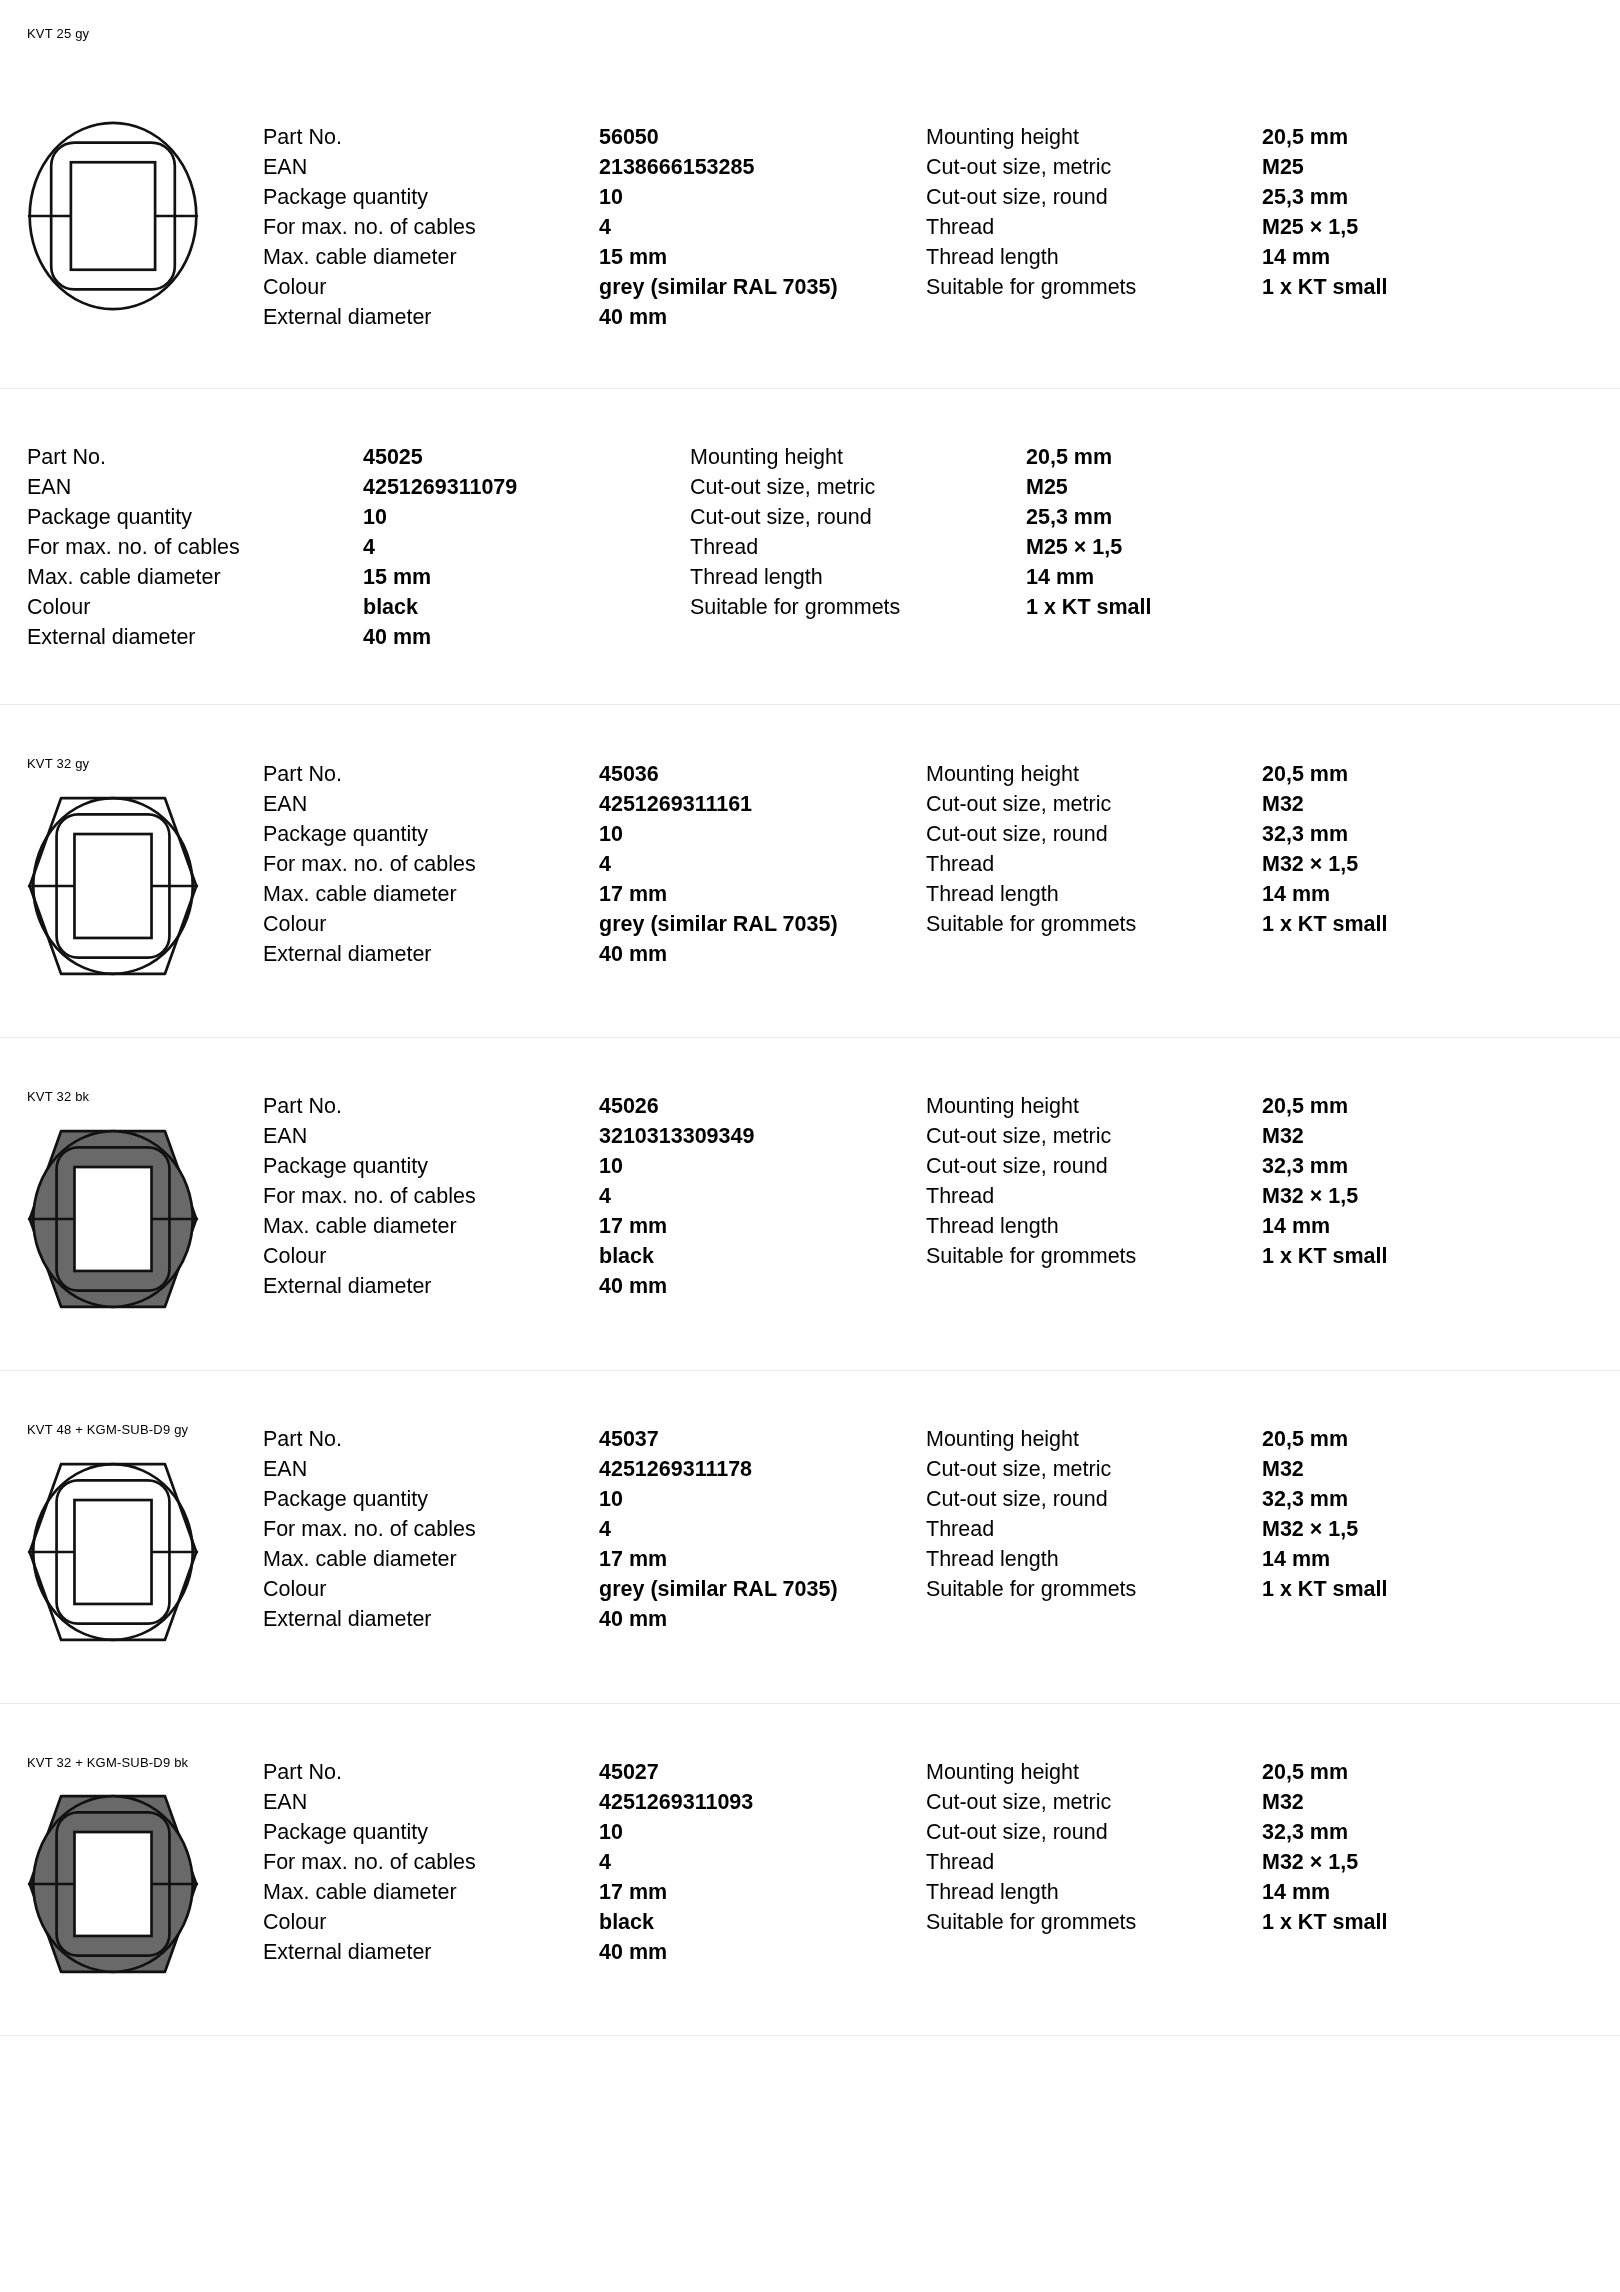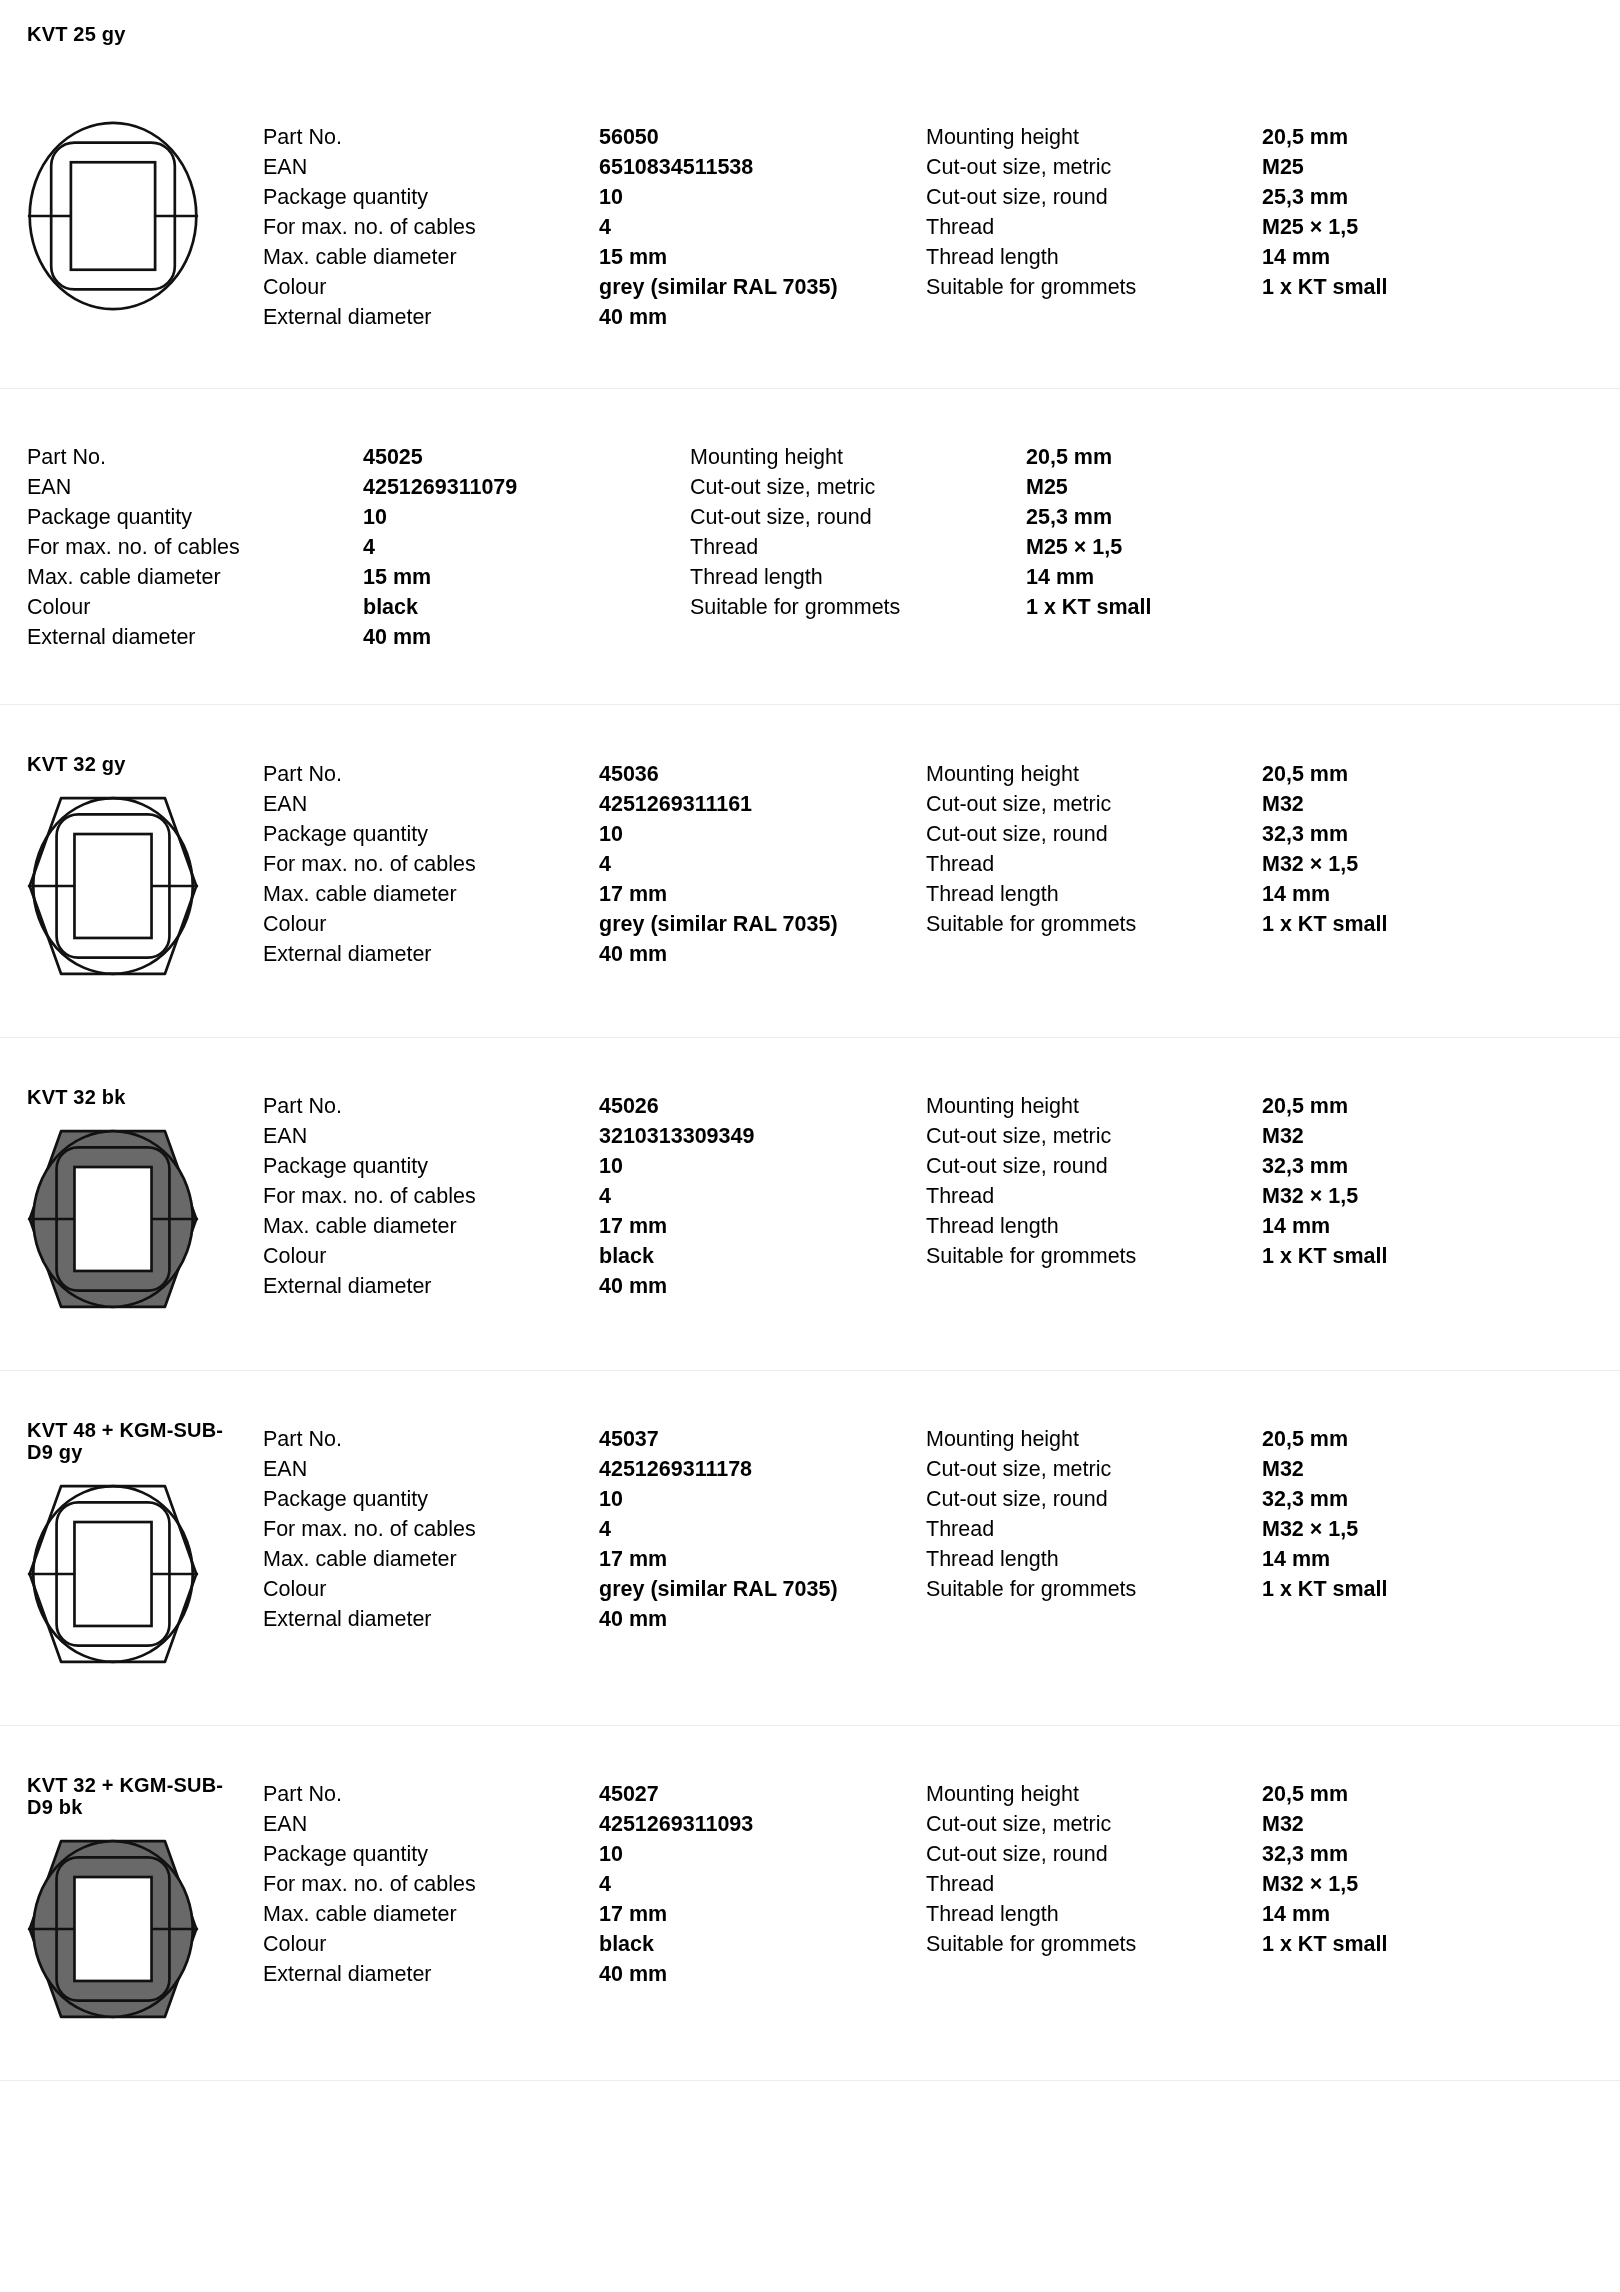--- a/index.html
+++ b/index.html
@@ -11,23 +11,23 @@
     align-items: flex-start;
     padding: 48px 18px 52px 27px;
     border-bottom: 1.8px solid #ececec;
     box-sizing: border-box;
   }
   section.product.first { padding-top: 23px; padding-bottom: 56px; }
 
   .left-col { width: 236px; flex: 0 0 236px; }
   .title {
     margin: 0;
-    font-size: 20px;
+    font-size: 13px;
     line-height: 22.4px;
-    font-weight: 700;
+    font-weight: 400;
     max-width: 219px;
     letter-spacing: 0.2px;
   }
   .img-wrap { margin-top: 14.3px; width: 172px; }
   .first .img-wrap { margin-top: 75px; }
 
   .specs { display: flex; margin-top: 5.4px; flex: 1 1 auto; }
   .first .specs { margin-top: 99px; }
   .spec-col { width: 663px; flex: 0 0 663px; }
   .spec-col + .spec-col { width: 669px; flex: 0 0 669px; }
@@ -52,21 +52,21 @@
     </div>
     <div class="specs">
       <div class="spec-col">
   <div class="spec-row">
     <span class="label">Part No.</span>
     <span class="value">56050</span>
   </div>
 
   <div class="spec-row">
     <span class="label">EAN</span>
-    <span class="value">6510834511538</span>
+    <span class="value">2138666153285</span>
   </div>
 
   <div class="spec-row">
     <span class="label">Package quantity</span>
     <span class="value">10</span>
   </div>
 
   <div class="spec-row">
     <span class="label">For max. no. of cables</span>
     <span class="value">4</span>

